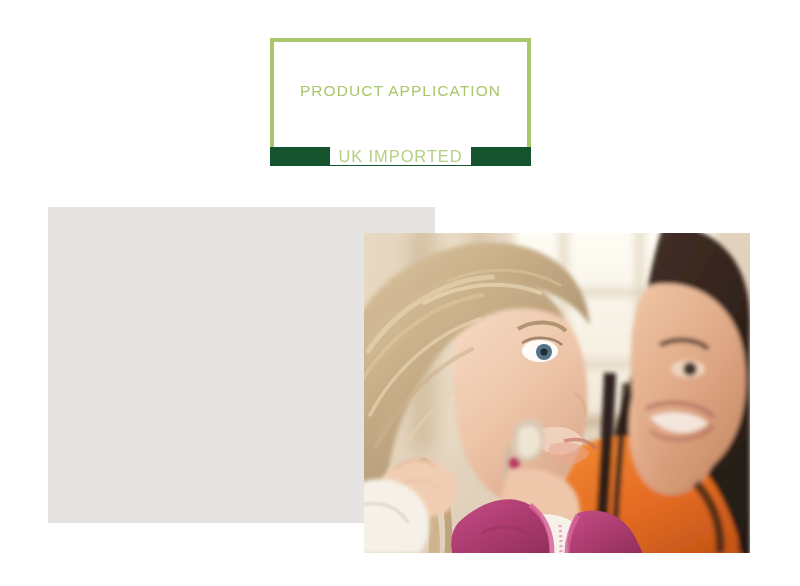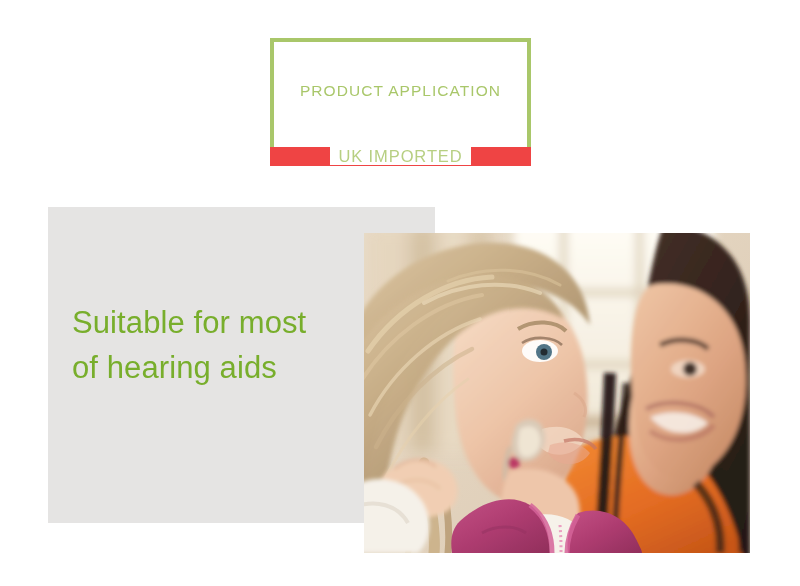--- a/index.html
+++ b/index.html
@@ -51,21 +51,21 @@
     position: absolute;
     left: 0;
     bottom: -10px;
     width: 261px;
     text-align: center;
     color: #b7cf82;
     font-size: 16.5px;
     letter-spacing: 0.9px;
     font-weight: 400;
     white-space: nowrap;
-    background: #ef4444;
+    background: #14532d;
   }
   #banner-subtitle span {
     background: #ffffff;
     padding: 0 8px;
   }
 
   
   #gray-panel {
     position: absolute;
     left: 48px;
@@ -123,22 +123,20 @@
 
   <div id="banner-title">PRODUCT APPLICATION</div>
   <div id="banner-subtitle">
     <span>UK IMPORTED</span>
   </div>
 </div>
 
 <div id="gray-panel"></div>
 
 <div id="copy-block">
-  <h1 id="headline">Suitable for most
-of hearing aids</h1>
 </div>
 
 <div id="photo">
   <svg viewBox="0 0 386 320" preserveAspectRatio="xMidYMid slice">
     <defs>
       <linearGradient id="gWin" x1="0" y1="0" x2="0" y2="1">
         <stop offset="0%" stop-color="#fffdf6"></stop>
         <stop offset="100%" stop-color="#f0e7d4"></stop>
       </linearGradient>
       <linearGradient id="gWall" x1="0" y1="0" x2="1" y2="1">

